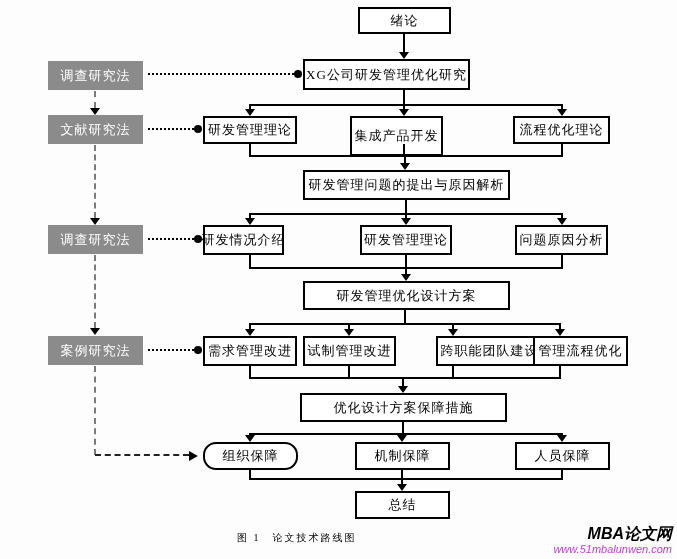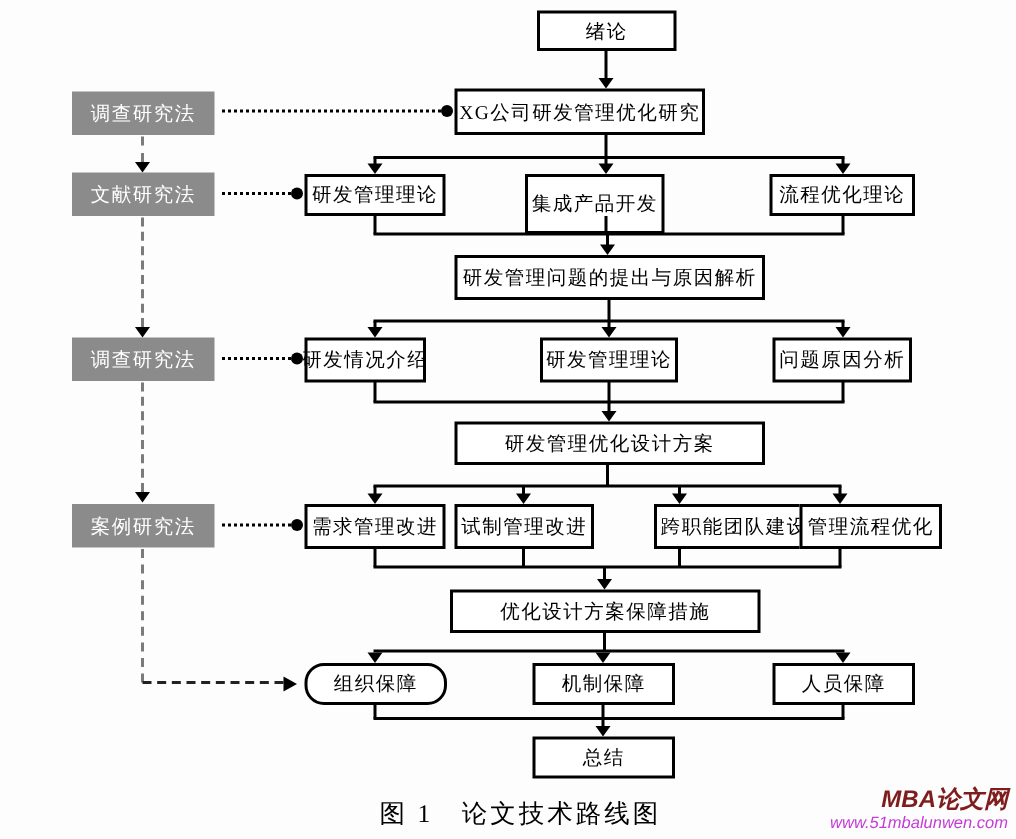--- a/index.html
+++ b/index.html
@@ -37,23 +37,23 @@
           border-bottom:5px solid transparent;border-left:9px solid var(--line);}
 
   
   .dot{position:absolute;height:0;border-top:2px dotted var(--line);}
   .bullet{position:absolute;width:8px;height:8px;border-radius:50%;background:var(--line);}
 
   
   .dashv{position:absolute;width:0;border-left:2px dashed var(--rail);}
   .dashh{position:absolute;height:0;border-top:2px dashed #222222;}
 
-  .caption{position:absolute;left:253px;top:531px;font-size:17px;letter-spacing:2px;color:var(--text);}
+  .caption{position:absolute;left:237px;top:531px;font-size:10px;letter-spacing:2px;color:var(--text);}
   .watermark{position:absolute;right:5px;top:525px;text-align:right;line-height:1.1;}
-  .wm-name{font-size:16px;font-weight:bold;font-style:italic;color:#7f1d1d;
+  .wm-name{font-size:16px;font-weight:bold;font-style:italic;color:#000000;
            font-family:"Liberation Sans","DejaVu Sans",sans-serif;}
   .wm-url{font-size:11px;font-style:italic;color:var(--watermark_url);
           font-family:"Liberation Sans","DejaVu Sans",sans-serif;}
 </style>
 </head>
 <body>
 
 <div class="stage">
 
   <div class="mbox" style="left:48px;top:61px;width:95px;height:29px;">调查研究法</div>

